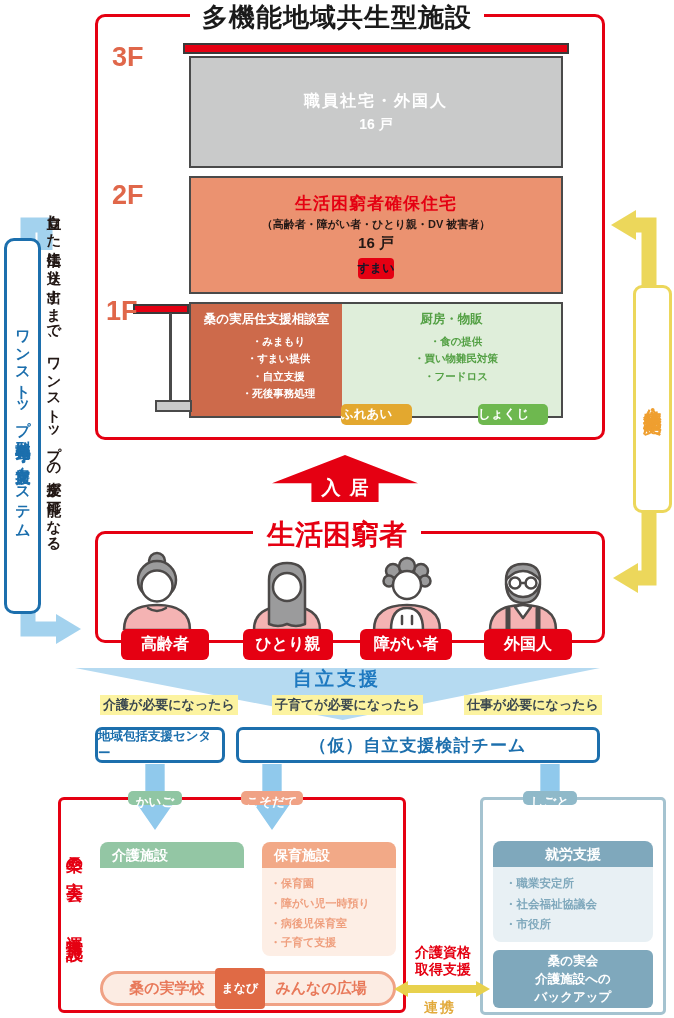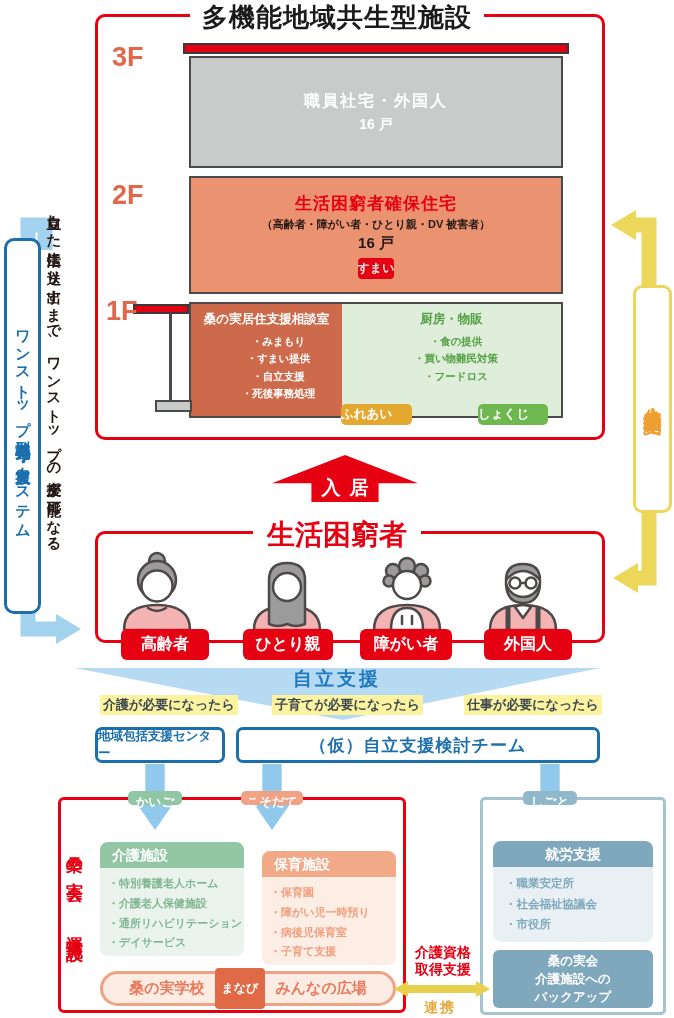--- a/index.html
+++ b/index.html
@@ -14,21 +14,21 @@
   .roof{left:183px;top:43px;width:386px;height:11px;background:#e50012;border:2px solid #3a3a3a;box-sizing:border-box;}
   .floor{left:189px;width:374px;border:2px solid #4a4a4a;box-sizing:border-box;display:flex;flex-direction:column;
          align-items:center;justify-content:center;text-align:center;}
   .f3{top:56px;height:112px;background:#c9caca;gap:4px;}
   .f3 .t{color:#fff;font-weight:bold;font-size:16px;letter-spacing:2px;}
   .f3 .u{color:#fff;font-weight:bold;font-size:14px;}
   .f2{top:176px;height:118px;background:#eb9270;gap:2px;}
   .f2 .t{color:#e50012;font-weight:bold;font-size:17px;letter-spacing:1px;}
   .f2 .s{color:#231815;font-weight:bold;font-size:11px;}
   .f2 .u{color:#231815;font-weight:bold;font-size:15px;}
-  .sumai{background:#e50012;color:#e5e5e5;font-weight:bold;font-size:12px;border-radius:4px;padding:2px 0;margin-top:3px;}
+  .sumai{background:#e50012;color:#0f172a;font-weight:bold;font-size:12px;border-radius:4px;padding:2px 0;margin-top:3px;}
   .f1{top:302px;height:116px;background:#fff;flex-direction:row;align-items:stretch;padding:0;}
   .f1 .sec{display:flex;flex-direction:column;box-sizing:border-box;padding-top:7px;}
   .f1 .sec .st{font-weight:bold;font-size:12.5px;text-align:center;margin-bottom:5px;white-space:nowrap;}
   .f1 .sec .it{font-size:10.5px;font-weight:bold;line-height:1.65;white-space:nowrap;}
   .sec-consult{width:151px;background:#cd6a4b;color:#fff;}
   .sec-consult .it{padding-left:24px;}
   .sec-exchange{width:110px;background:#faf2d8;color:#e8a33d;}
   .sec-exchange .it{padding-left:7px;font-size:10px;}
   .sec-kitchen{flex:1;background:#dfeeda;color:#53a044;}
   .sec-kitchen .it{padding-left:9px;}
@@ -67,21 +67,21 @@
   
   .op-box{left:58px;top:797px;width:348px;height:216px;border:3px solid #e50012;border-radius:6px;box-sizing:border-box;}
   .v-red{color:#e50012;font-weight:bold;font-size:17px;writing-mode:vertical-rl;text-orientation:upright;letter-spacing:3px;}
   .mini-card{border-radius:8px;overflow:hidden;display:flex;flex-direction:column;}
   .mini-head{height:26px;line-height:26px;color:#fff;font-weight:bold;font-size:14px;padding-left:12px;}
   .mini-body{flex:1;padding:6px 0 0 8px;}
   .mini-body .it{font-size:11px;font-weight:bold;line-height:1.8;white-space:nowrap;}
   .card-care{left:100px;top:842px;width:144px;height:114px;}
   .card-care .mini-head{background:#93c6a4;}
   .card-care .mini-body{background:#eaf4ed;color:#7fb591;}
-  .card-child{left:262px;top:842px;width:134px;height:114px;margin-top:9px;}
+  .card-child{left:262px;top:842px;width:134px;height:114px;}
   .card-child .mini-head{background:#f2a987;}
   .card-child .mini-body{background:#fdeee5;color:#ef9f7e;}
   .school{left:100px;top:971px;width:296px;height:35px;border:3px solid #f0a285;border-radius:18px;background:#fcece3;
       display:flex;align-items:center;justify-content:center;gap:10px;box-sizing:border-box;}
   .school-name{color:#e8795a;font-weight:bold;font-size:15px;}
   .manabi{background:#e06a45;color:#fff;font-weight:bold;font-size:12px;border-radius:4px;padding:12px 7px;}
   
   .work-box{left:480px;top:797px;width:186px;height:218px;border:3px solid #a5c3d0;border-radius:5px;background:#fff;box-sizing:border-box;}
   .card-work{left:493px;top:841px;width:160px;height:101px;}
   .card-work .mini-head{background:#7fa8bc;text-align:center;padding-left:0;}
@@ -238,26 +238,20 @@
   <div class="abs flow-tag tag-kaigo">かいご</div>
   <div class="abs flow-tag tag-kosodate">こそだて</div>
   <div class="abs flow-tag tag-shigoto">しごと</div>
 
   <div class="abs op-box"></div>
   <div class="abs v-red" style="left:63px;top:843px;">桑の実会</div>
   <div class="abs v-red" style="left:63px;top:922px;">運営施設</div>
 
   <div class="abs mini-card card-care">
     <div class="mini-head">介護施設</div>
-    <div class="mini-body">
-      <div class="it">・特別養護老人ホーム</div>
-      <div class="it">・介護老人保健施設</div>
-      <div class="it">・通所リハビリテーション</div>
-      <div class="it">・デイサービス</div>
-    </div>
   </div>
 
   <div class="abs mini-card card-child">
     <div class="mini-head">保育施設</div>
     <div class="mini-body">
       <div class="it">・保育園</div>
       <div class="it">・障がい児一時預り</div>
       <div class="it">・病後児保育室</div>
       <div class="it">・子育て支援</div>
     </div>

